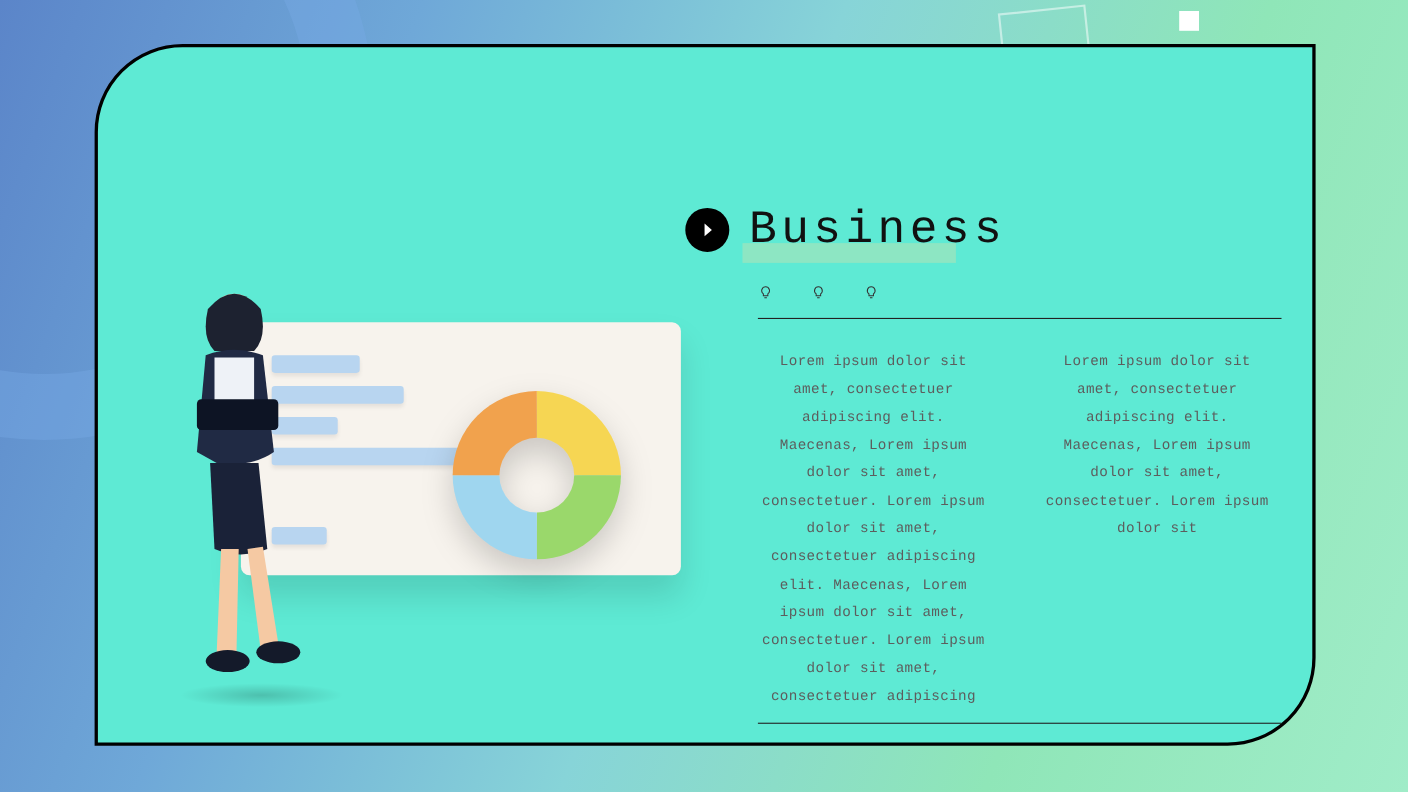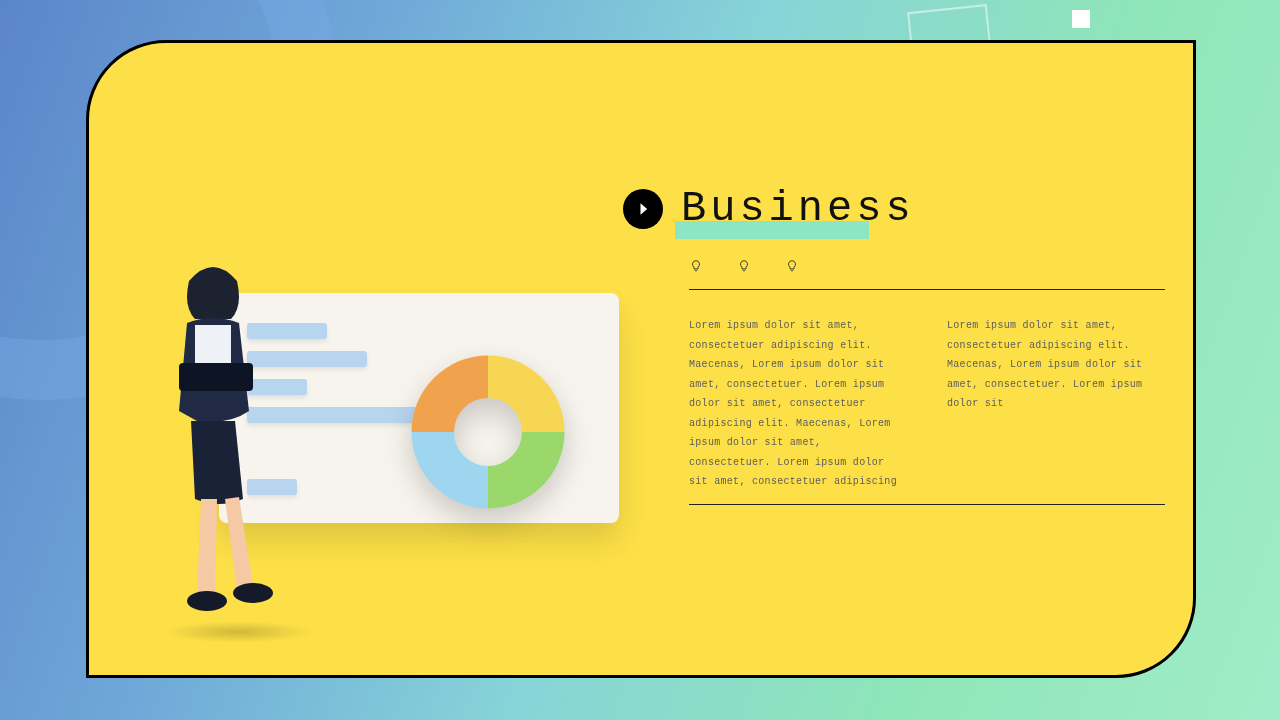--- a/index.html
+++ b/index.html
@@ -9,24 +9,25 @@
     position: relative; overflow: hidden;
     font-family: "Courier New", monospace;
   }
   .bg-shapes { position: absolute; inset: 0; }
   .bg-square { position:absolute; width:18px; height:18px; background:#fff; top:10px; right:190px; }
   .bg-rect { position:absolute; width:80px;height:60px;border:2px solid rgba(255,255,255,.5); top:8px; right:290px; transform:rotate(-6deg);}
   .bg-arc { position:absolute; width:600px;height:600px;border:60px solid rgba(120,170,230,.4);border-radius:50%; top:-200px; left:-260px;}
   .card {
     position: absolute; left: 86px; top: 40px;
     width: 1110px; height: 638px;
-    background: #fde047;
+    background: #5eead4;
     border: 3px solid #000;
     border-top-left-radius: 80px;
     border-bottom-right-radius: 80px;
+    text-align: center;
   }
   .left-illus { position:absolute; left:40px; top:220px; width:510px; height:380px; }
   .panel { position:absolute; left:90px; top:30px; width:400px; height:230px;
            background:#f7f3ed; border-radius:8px; box-shadow:0 18px 30px rgba(0,0,0,.12);}
   .bar { position:absolute; height:16px; background:#b8d5f0; border-radius:3px; box-shadow:0 3px 4px rgba(0,0,0,.08);}
   .b1{left:28px;top:30px;width:80px;} .b2{left:28px;top:58px;width:120px;}
   .b3{left:28px;top:86px;width:60px;} .b4{left:28px;top:114px;width:180px;}
   .b5{left:28px;top:186px;width:50px;}
   .donut { position:absolute; right:46px; top:54px; width:170px; height:170px; filter:drop-shadow(0 12px 14px rgba(0,0,0,.18));}
   .woman { position:absolute; left:20px; top:-2px; width:140px; height:360px;}
@@ -37,21 +38,21 @@
   .arrow-btn { width:40px; height:40px; border-radius:50%; background:#000; display:flex; align-items:center; justify-content:center;}
   .arrow-btn svg{width:20px;height:20px;fill:#fff;}
   .title-wrap { position:relative; }
   .title-hl { position:absolute; left:-6px; bottom:-6px; width:194px; height:18px; background:#8de6c3; }
   .title { position:relative; font-size:42px; letter-spacing:4px; font-weight:400; color:#111;
            font-family:"Courier New",monospace;}
   .bulbs { margin:26px 0 16px 66px; display:flex; gap:34px;}
   .bulb { width:14px; height:14px; }
   .divider { margin-left:66px; width:476px; border-top:1px solid #222; }
   .cols { margin:26px 0 0 66px; display:flex; gap:48px; }
-  .col { width:210px; font-size:10px; line-height:1.95; color:#5d5d5d; letter-spacing:.3px;
+  .col { width:210px; font-size:13px; line-height:1.95; color:#5d5d5d; letter-spacing:.3px;
          font-family:"Courier New",monospace;}
   .divider2 { margin-left:66px; margin-top:12px; width:476px; border-top:1px solid #222; }
 </style>
 </head>
 <body>
 
 <div class="bg-shapes">
   <div class="bg-arc"></div>
   <div class="bg-rect"></div>
   <div class="bg-square"></div>

